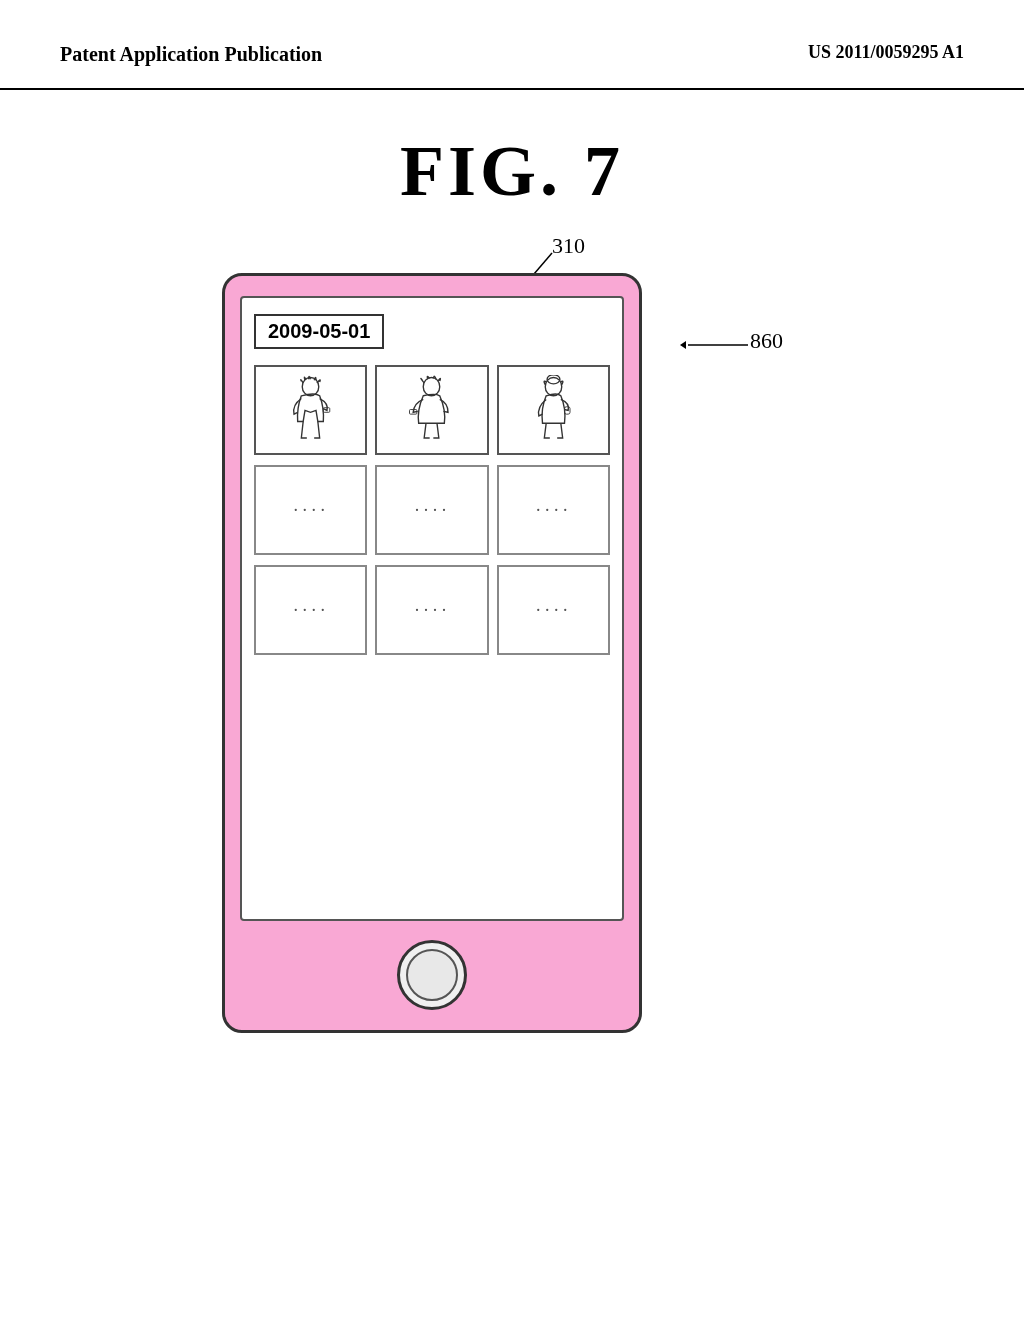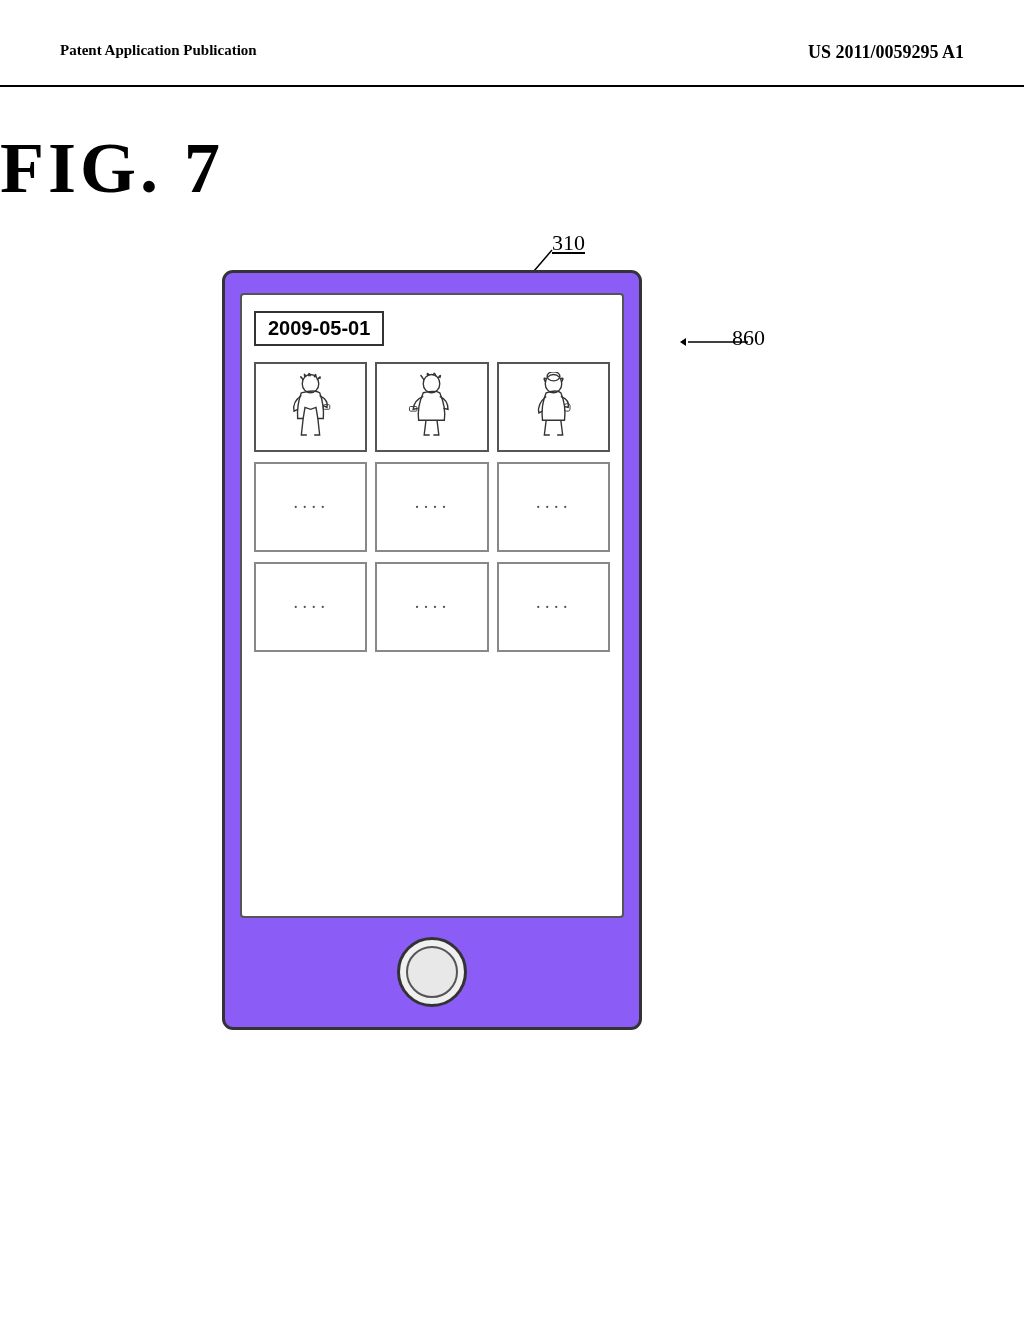--- a/index.html
+++ b/index.html
@@ -16,40 +16,40 @@
     
     .header {
       display: flex;
       justify-content: space-between;
       align-items: flex-start;
       padding: 40px 60px 20px 60px;
       border-bottom: 2px solid #000;
     }
 
     .header-left {
-      font-size: 15px;
+      font-size: 20px;
       font-weight: bold;
       line-height: 1.4;
     }
 
     .header-center {
       font-size: 18px;
       text-align: center;
       line-height: 1.4;
     }
 
     .header-right {
       font-size: 18px;
       font-weight: bold;
       line-height: 1.4;
     }
 
     
     .fig-title {
-      text-align: left;
+      text-align: center;
       font-size: 72px;
       font-weight: bold;
       margin-top: 40px;
       margin-bottom: 20px;
       letter-spacing: 4px;
     }
 
     
     .diagram-area {
       position: relative;
@@ -58,22 +58,22 @@
       align-items: flex-start;
       margin-top: 20px;
     }
 
     
     .device-shell {
       position: relative;
       width: 420px;
       height: 760px;
       border: 3px solid #333;
-      border-radius: 11px;
-      background: #8b5cf6;
+      border-radius: 20px;
+      background: #f9a8d4;
       margin-top: 40px;
       margin-left: 60px;
       display: flex;
       flex-direction: column;
       align-items: center;
       padding: 20px 15px 20px 15px;
     }
 
     
     .screen {
@@ -162,28 +162,28 @@
   <div class="header-left">Patent Application Publication</div>
   <div class="header-right">US 2011/0059295 A1</div>
 </div>
 
 <div class="fig-title">FIG. 7</div>
 
 <div class="diagram-area">
 
   <div style="position:relative; width:700px;">
 
-    <div style="position:absolute; top:0; left:390px; font-size:22px; font-family:'Times New Roman',serif;text-decoration:underline;">310</div>
+    <div style="position:absolute; top:0; left:390px; font-size:22px; font-family:'Times New Roman',serif;">310</div>
 
     <svg style="position:absolute; top:5px; left:330px; width:80px; height:60px;">
       <line x1="60" y1="15" x2="30" y2="50" stroke="#000" stroke-width="1.5"></line>
       <polygon points="26,48 34,48 30,56" fill="#000"></polygon>
     </svg>
 
-    <div style="position:absolute; top:95px; left:570px; font-size:22px; font-family:'Times New Roman',serif;">860</div>
+    <div style="position:absolute; top:95px; left:588px; font-size:22px; font-family:'Times New Roman',serif;">860</div>
 
     <svg style="position:absolute; top:100px; left:516px; width:80px; height:25px;">
       <line x1="70" y1="12" x2="10" y2="12" stroke="#000" stroke-width="1.5"></line>
       <polygon points="8,8 8,16 2,12" fill="#000"></polygon>
     </svg>
 
     <div class="device-shell" style="margin-left:60px;">
 
       <div class="screen">
 

